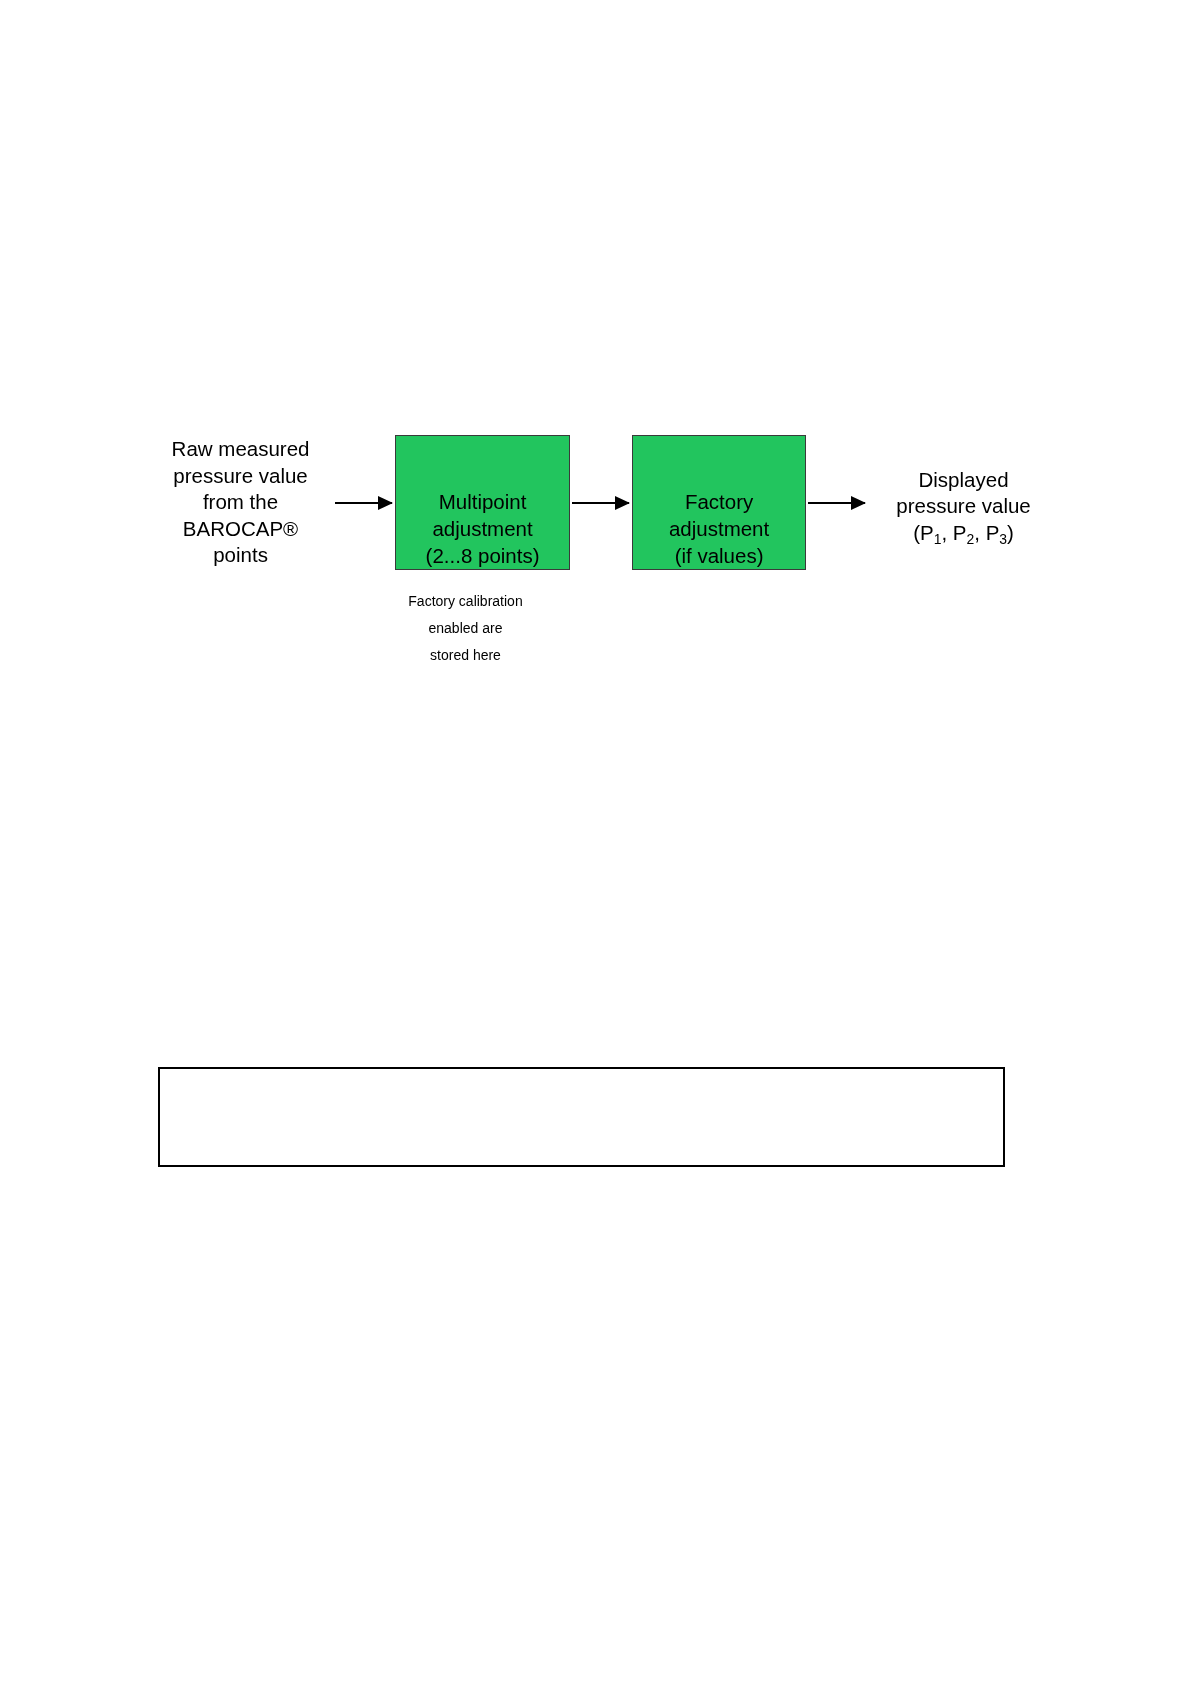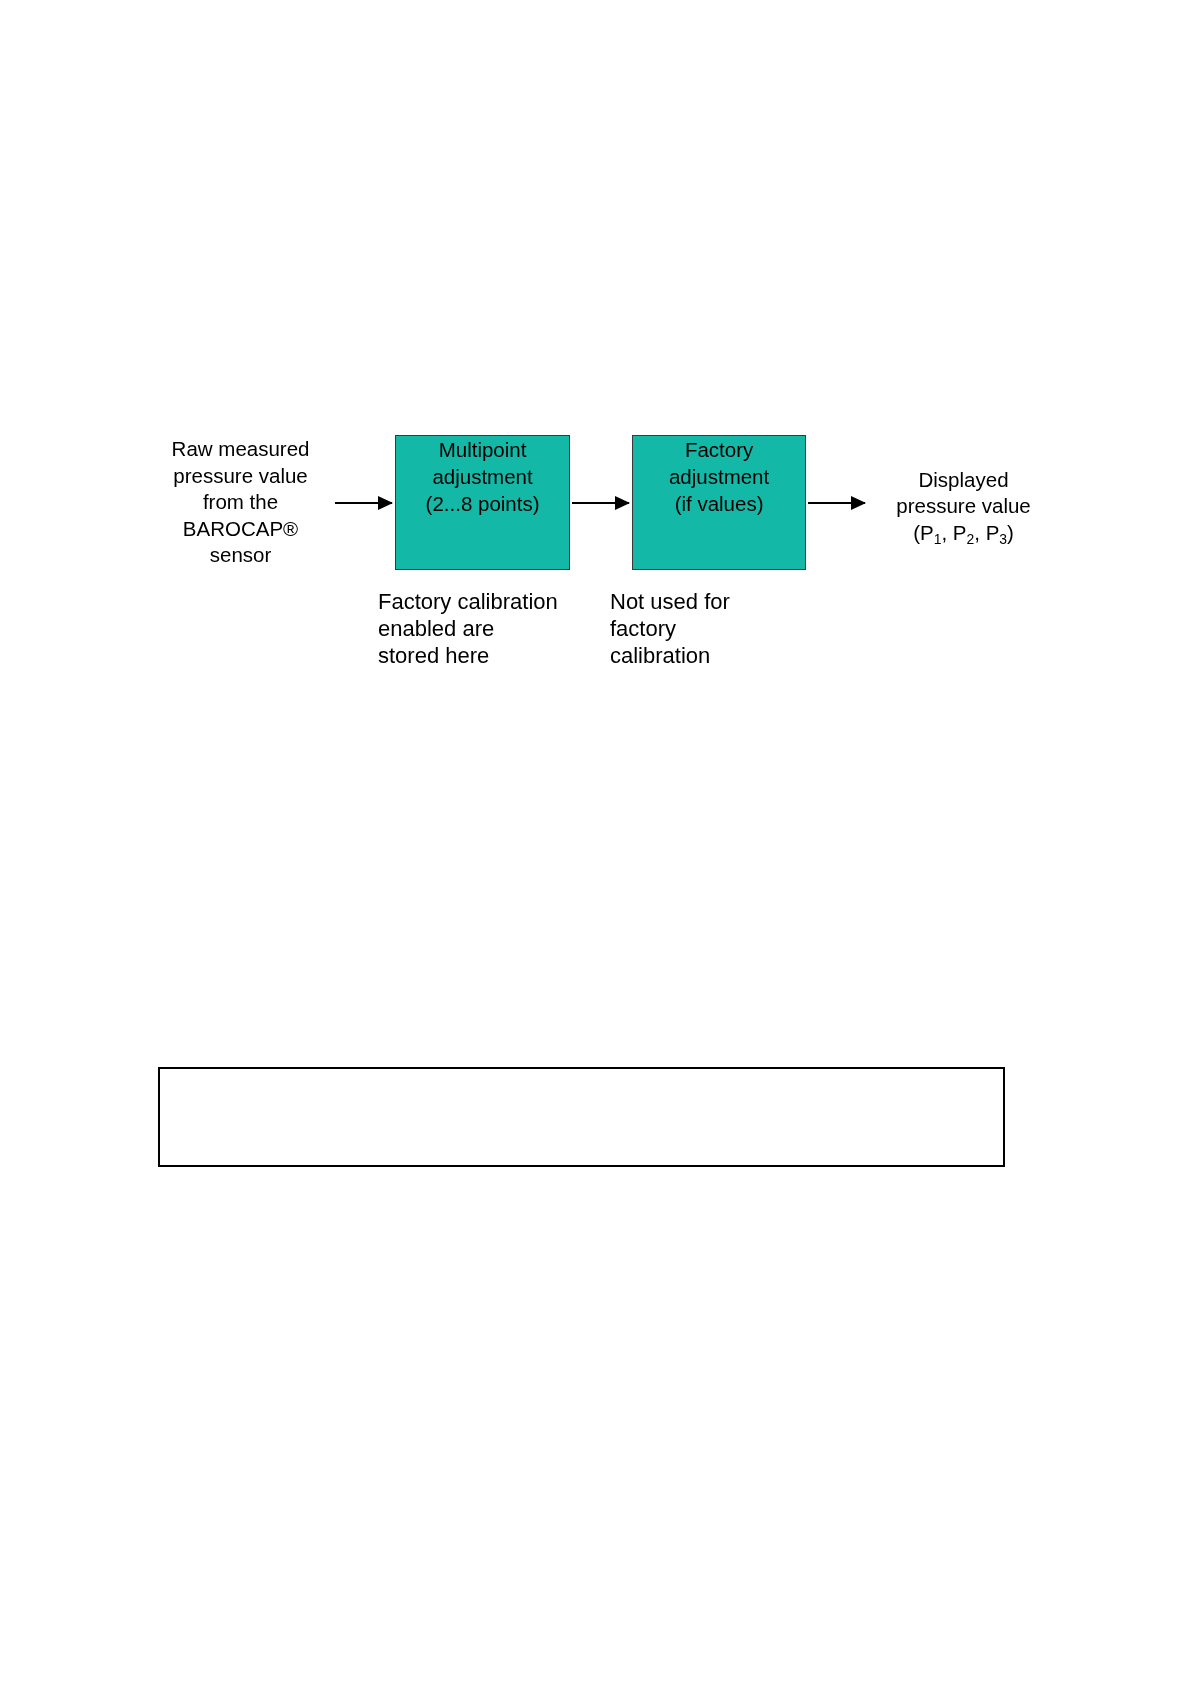--- a/index.html
+++ b/index.html
@@ -79,44 +79,44 @@
     border-bottom: 7px solid transparent;
     border-left: 15px solid #000000;
   }
   .arrow-1 { width: 57px; margin-left: 12px; margin-right: 3px; }
   .arrow-2 { width: 57px; margin-left: 2px; margin-right: 3px; }
   .arrow-3 { width: 57px; margin-left: 2px; margin-right: 2px; }
 
   .proc-box {
     box-sizing: border-box;
     border: 1.6px solid #3a3a3a;
-    background: #14b8a6;
+    background: #22c55e;
     width: 175px;
     height: 135px;
     display: flex;
-    align-items: flex-start;
+    align-items: flex-end;
     justify-content: center;
     flex: 0 0 auto;
   }
   .box-2 { width: 174px; }
 
   .proc-box .box-text {
     font-size: 20.5px;
     line-height: 27px;
     text-align: center;
     white-space: nowrap;
   }
   .proc-box .box-text .ln { display: block; }
 
   
   .caption {
     position: absolute;
-    font-size: 22px;
+    font-size: 14px;
     line-height: 27px;
-    text-align: left;
+    text-align: center;
     white-space: nowrap;
   }
   .caption .ln { display: block; }
 
   .caption-1 {
     left: 228px;
     top: 158px;
     width: 175px;
   }
   .caption-2 {
@@ -150,21 +150,21 @@
 
   <div class="diagram">
 
     <div class="flow-row">
 
       <div class="side-text input-text">
         <span class="ln">Raw measured</span>
         <span class="ln">pressure value</span>
         <span class="ln">from the</span>
         <span class="ln">BAROCAP®</span>
-        <span class="ln">sensor</span>
+        <span class="ln">points</span>
       </div>
 
       <div class="arrow arrow-1"></div>
 
       <div class="proc-box box-1">
         <div class="box-text">
           <span class="ln">Multipoint</span>
           <span class="ln">adjustment</span>
           <span class="ln">(2...8 points)</span>
         </div>
@@ -189,23 +189,18 @@
       </div>
 
     </div>
 
     <div class="caption caption-1">
       <span class="ln">Factory calibration</span>
       <span class="ln">enabled are</span>
       <span class="ln">stored here</span>
     </div>
 
-    <div class="caption caption-2">
-      <span class="ln">Not used for</span>
-      <span class="ln">factory</span>
-      <span class="ln">calibration</span>
-    </div>
 
   </div>
 
   <div class="empty-frame"></div>
 
 </div>
 
 </body></html>

